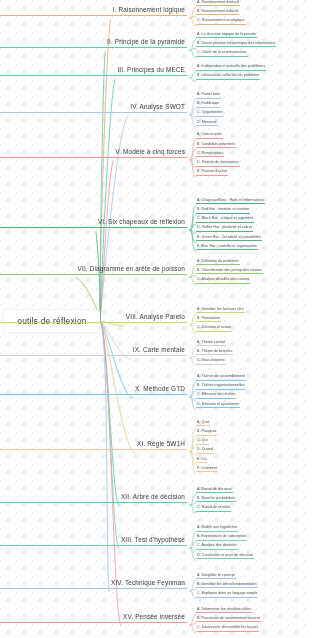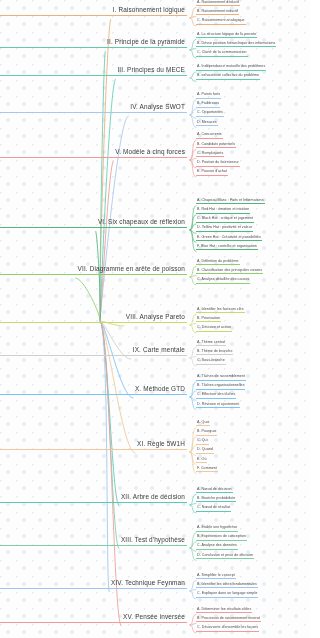--- a/index.html
+++ b/index.html
@@ -137,20 +137,23 @@
       <path d="M 100 321 C 109.4 321, 105.58 592, 109 592" fill="none" stroke="#9fc4ee" stroke-width="0.9" stroke-linecap="round" opacity="0.95"></path>
       <path d="M 190 591 C 194 591, 191 580.4, 196 580.4" fill="none" stroke="#9fc4ee" stroke-width="0.7" stroke-linecap="round" opacity="0.95"></path>
       <path d="M 190 591 C 194 591, 191 589.6, 196 589.6" fill="none" stroke="#9fc4ee" stroke-width="0.7" stroke-linecap="round" opacity="0.95"></path>
       <path d="M 190 591 C 194 591, 191 598.8, 196 598.8" fill="none" stroke="#9fc4ee" stroke-width="0.7" stroke-linecap="round" opacity="0.95"></path>
       <path d="M 100 321 C 110.3 321, 113.0490625 626, 121.046875 626" fill="none" stroke="#ef9b9b" stroke-width="0.9" stroke-linecap="round" opacity="0.95"></path>
       <path d="M 190 625 C 194 625, 191 614.4, 196 614.4" fill="none" stroke="#ef9b9b" stroke-width="0.7" stroke-linecap="round" opacity="0.95"></path>
       <path d="M 190 625 C 194 625, 191 623.6, 196 623.6" fill="none" stroke="#ef9b9b" stroke-width="0.7" stroke-linecap="round" opacity="0.95"></path>
       <path d="M 190 625 C 194 625, 191 632.8, 196 632.8" fill="none" stroke="#ef9b9b" stroke-width="0.7" stroke-linecap="round" opacity="0.95"></path>
     </svg>
 
+  <div class="node" id="root-node">
+    <span>outils de réflexion</span>
+  </div>
 
   <div id="nodes-host">
       <div class="node topic1" style="top: 7px; left: 0px; width: 187px; border-bottom-color: rgb(232, 176, 122);"><span>I. Raisonnement logique</span></div>
       <div class="node topic2" style="top: 0.6px; left: 196px; border-bottom-color: rgb(232, 176, 122);"><span>A. Raisonnement déductif</span></div>
       <div class="node topic2" style="top: 9.8px; left: 196px; border-bottom-color: rgb(232, 176, 122);"><span>B. Raisonnement inductif</span></div>
       <div class="node topic2" style="top: 19px; left: 196px; border-bottom-color: rgb(232, 176, 122);"><span>C. Raisonnement analogique</span></div>
       <div class="node topic1" style="top: 39px; left: 0px; width: 187px; border-bottom-color: rgb(103, 201, 172);"><span>II. Principe de la pyramide</span></div>
       <div class="node topic2" style="top: 32.6px; left: 196px; border-bottom-color: rgb(103, 201, 172);"><span>A. La structure logique de la pensée</span></div>
       <div class="node topic2" style="top: 41.8px; left: 196px; border-bottom-color: rgb(103, 201, 172);"><span>B. Désse position hiérarchique des informations</span></div>
       <div class="node topic2" style="top: 51px; left: 196px; border-bottom-color: rgb(103, 201, 172);"><span>C. Clarté de la communication</span></div>

